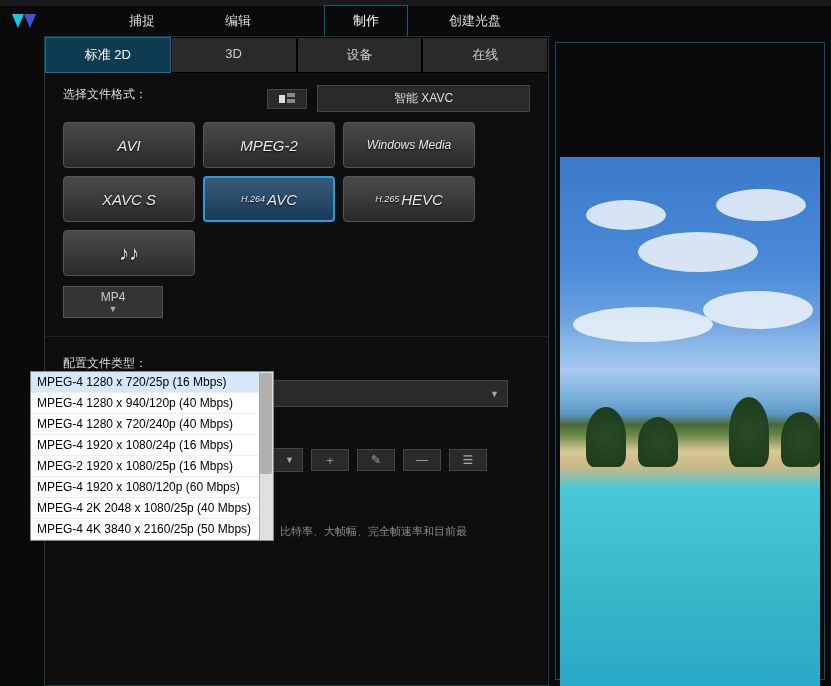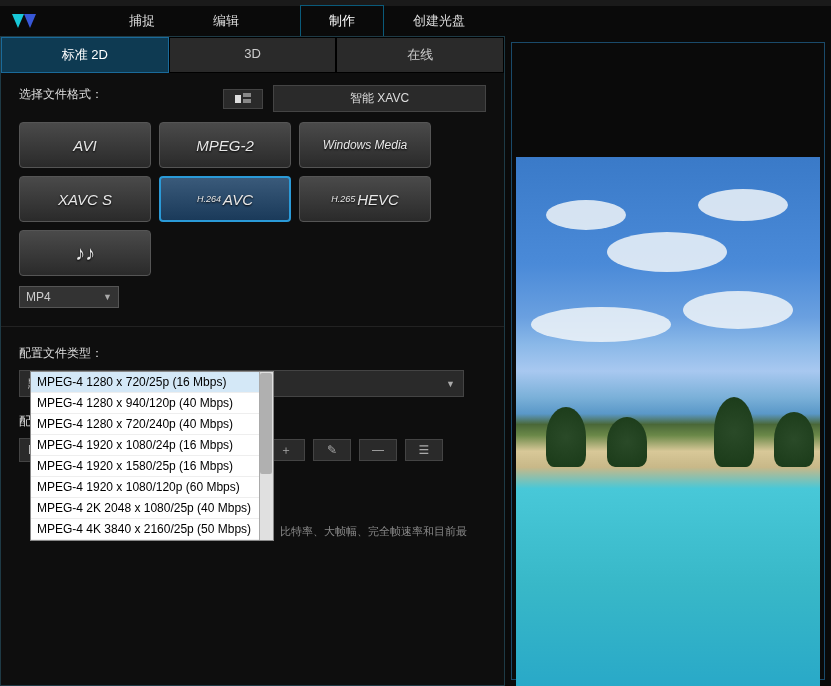--- a/index.html
+++ b/index.html
@@ -22,38 +22,39 @@
   display: flex;
   align-items: center;
   padding: 0 10px;
   background: #0a0a0a;
 }
 .logo {
   width: 30px; height: 22px;
 }
 .nav-tabs {
   display: flex;
-  gap: 0;
+  gap: 12px;
   margin-left: 60px;
 }
 .nav-tab {
   padding: 6px 28px;
   cursor: pointer;
   color: #ddd;
   font-size: 13px;
   border: 1px solid transparent;
 }
 .nav-tab.active {
   border: 1px solid #0a5a7a;
   color: #fff;
   margin-left: 32px;
 }
 .main {
   display: flex;
   height: calc(100% - 36px);
+  padding-left: 44px;
 }
 .left-panel {
   width: 505px;
   background: #0e0e0e;
   border: 1px solid #1e3a45;
   display: flex;
   flex-direction: column;
 }
 .sub-tabs {
   display: flex;
@@ -137,20 +138,21 @@
   background: #333;
   border: 1px solid #555;
   color: #ccc;
   padding: 3px 6px;
   margin-top: 10px;
   position: relative;
   cursor: pointer;
   display: flex;
   justify-content: space-between;
   align-items: center;
+  flex-direction: column;
 }
 .divider { border-top: 1px solid #222; margin: 6px 0; }
 .profile-type-select, .profile-select {
   width: 445px;
   background: #2a2a2a;
   border: 1px solid #444;
   color: #bbb;
   padding: 4px 8px;
   cursor: pointer;
   display: flex;
@@ -270,20 +272,21 @@
     <div class="nav-tab active">制作</div>
     <div class="nav-tab">创建光盘</div>
   </div>
 </div>
 
 <div class="main">
   <div class="left-panel">
     <div class="sub-tabs">
       <div class="sub-tab active">标准 2D</div>
       <div class="sub-tab">3D</div>
+      <div class="sub-tab">设备</div>
       <div class="sub-tab">在线</div>
     </div>
 
     <div class="section">
       <div class="svrt-row">
         <span class="row-label">选择文件格式：</span>
         <span class="svrt-icon">
           <svg width="16" height="12" viewBox="0 0 16 12">
               <rect x="0" y="2" width="6" height="8" fill="#ddd"></rect>
               <rect x="8" y="0" width="8" height="4" fill="#888"></rect>
@@ -355,21 +358,21 @@
       </div>
     </div>
   </div>
 </div>
 
 <div class="dropdown">
   <div class="dropdown-item highlighted">MPEG-4 1280 x 720/25p (16 Mbps)</div>
   <div class="dropdown-item">MPEG-4 1280 x 940/120p (40 Mbps)</div>
   <div class="dropdown-item">MPEG-4 1280 x 720/240p (40 Mbps)</div>
   <div class="dropdown-item">MPEG-4 1920 x 1080/24p (16 Mbps)</div>
-  <div class="dropdown-item">MPEG-4 1920 x 1580/25p (16 Mbps)</div>
+  <div class="dropdown-item">MPEG-2 1920 x 1080/25p (16 Mbps)</div>
   <div class="dropdown-item">MPEG-4 1920 x 1080/120p (60 Mbps)</div>
   <div class="dropdown-item">MPEG-4 2K 2048 x 1080/25p (40 Mbps)</div>
   <div class="dropdown-item">MPEG-4 4K 3840 x 2160/25p (50 Mbps)</div>
   <div class="dropdown-scroll">
     <div class="dropdown-thumb"></div>
   </div>
 </div>
 
 <div class="hint-text">比特率、大帧幅、完全帧速率和目前最</div>
 

